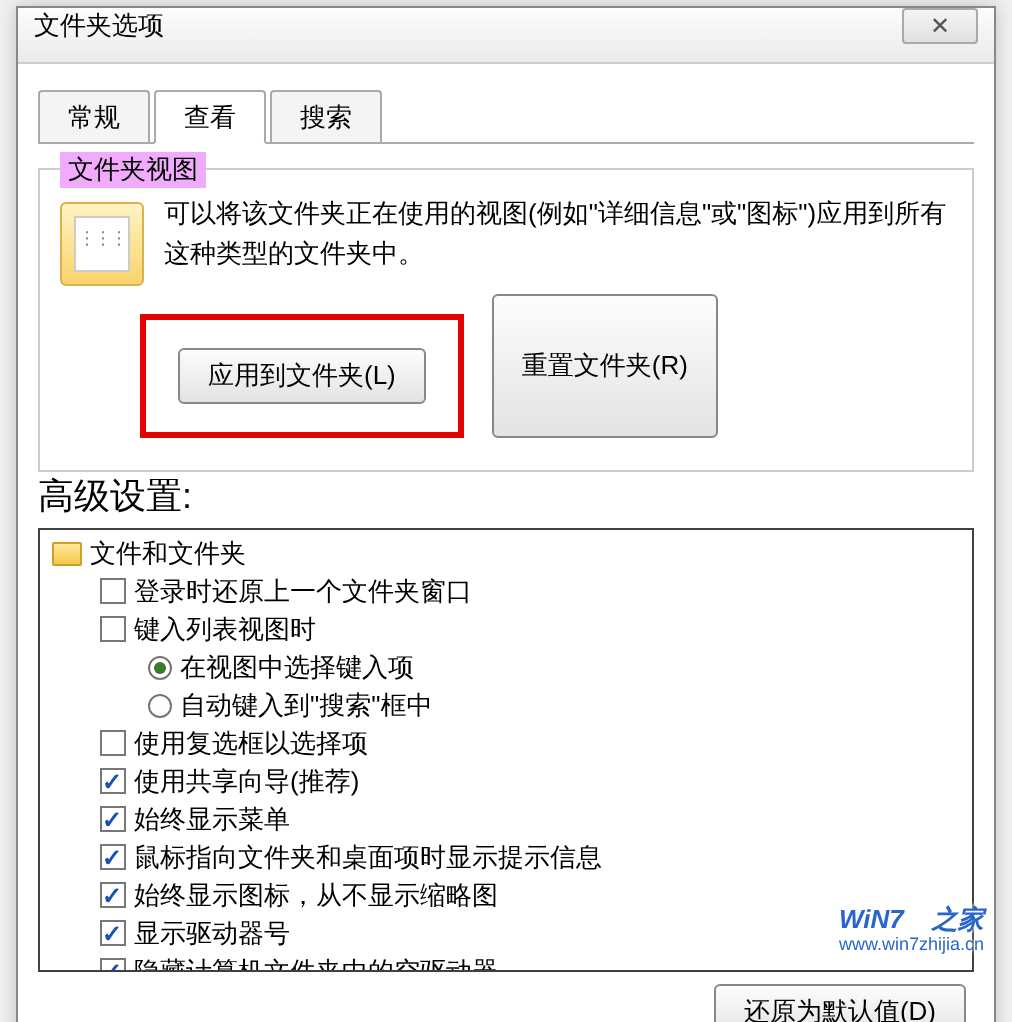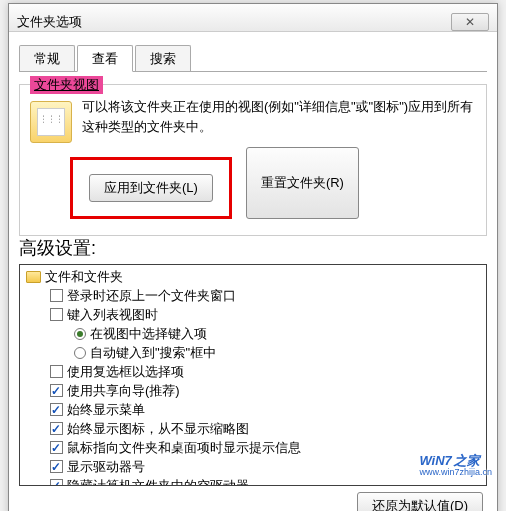--- a/index.html
+++ b/index.html
@@ -10,21 +10,21 @@
   border: 1px solid #888;
   width: 490px;
   margin: 3px auto 0;
   box-shadow: 0 0 8px rgba(0,0,0,0.2);
 }
 .titlebar {
   height: 28px;
   background: linear-gradient(#fdfdfd, #eaeaea);
   border-bottom: 1px solid #ccc;
   display: flex;
-  align-items: flex-end;
+  align-items: flex-start;
   padding: 0 8px;
 }
 .titlebar-title { flex: 1; font-size: 13px; }
 .close-x {
   width: 38px; height: 18px;
   border: 1px solid #aaa;
   border-radius: 2px;
   background: linear-gradient(#f5f5f5,#e0e0e0);
   display: flex; align-items: center; justify-content: center;
   font-family: Arial; font-size: 12px; color: #555;
@@ -38,21 +38,21 @@
   border-bottom: none;
   background: #f4f4f4;
   margin-right: 2px;
   position: relative;
   top: 1px;
   border-radius: 2px 2px 0 0;
 }
 .tab.active { background: #fff; top: 1px; border-bottom: 1px solid #fff; }
 
 .groupbox { border: 1px solid #ccc; margin-top: 12px; padding: 12px 10px 16px; position: relative; }
-.groupbox-label { position: absolute; top: -9px; left: 10px; background: #ec4899; padding: 0 4px; font-size: 13px; text-decoration: underline; }
+.groupbox-label { position: absolute; top: -9px; left: 10px; background: #f0abfc; padding: 0 4px; font-size: 13px; }
 
 .folderview-row { display: flex; align-items: flex-start; gap: 10px; }
 .folder-icon {
   width: 42px; height: 42px; flex-shrink: 0;
   background: linear-gradient(#fff4c2,#f9d36b);
   border: 1px solid #d8b24a; border-radius: 3px;
   position: relative; margin-top: 4px;
 }
 .folder-icon::before {
   content: "";
@@ -116,21 +116,21 @@
 }
 
 .restore-row { text-align: right; margin-top: 6px; padding-right: 4px; }
 .watermark {
   position: absolute; right: 14px; bottom: 34px;
   font-family: Arial; font-weight: bold; font-style: italic;
   font-size: 20px; color: #2a66c8; pointer-events: none;
   text-shadow: 0 0 2px #fff, 0 0 3px #fff;
 }
 .watermark small { font-size: 9px; font-weight: normal; font-style: normal; display:block; margin-top:-3px; color:#2a66c8;}
-.wm-cn { font-size: 13px; margin-left: 2px; }
+.wm-cn { font-size: 13px; margin-left: 14px; }
 </style>
 </head>
 <body>
 
 <div class="dialog">
   <div class="titlebar">
     <span class="titlebar-title">文件夹选项</span>
     <div class="close-x">✕</div>
   </div>
   <div class="dialog-body">
@@ -188,25 +188,25 @@
             <li>
               <span class="chk checked"></span>
               <span>使用共享向导(推荐)</span>
             </li>
             <li>
               <span class="chk checked"></span>
               <span>始终显示菜单</span>
             </li>
             <li>
               <span class="chk checked"></span>
+              <span>鼠标指向文件夹和桌面项时显示提示信息</span>
+            </li>
+            <li>
+              <span class="chk checked"></span>
               <span>始终显示图标，从不显示缩略图</span>
-            </li>
-            <li>
-              <span class="chk checked"></span>
-              <span>鼠标指向文件夹和桌面项时显示提示信息</span>
             </li>
             <li>
               <span class="chk checked"></span>
               <span>显示驱动器号</span>
             </li>
             <li>
               <span class="chk checked"></span>
               <span>隐藏计算机文件夹中的空驱动器</span>
             </li>
           </ul>

